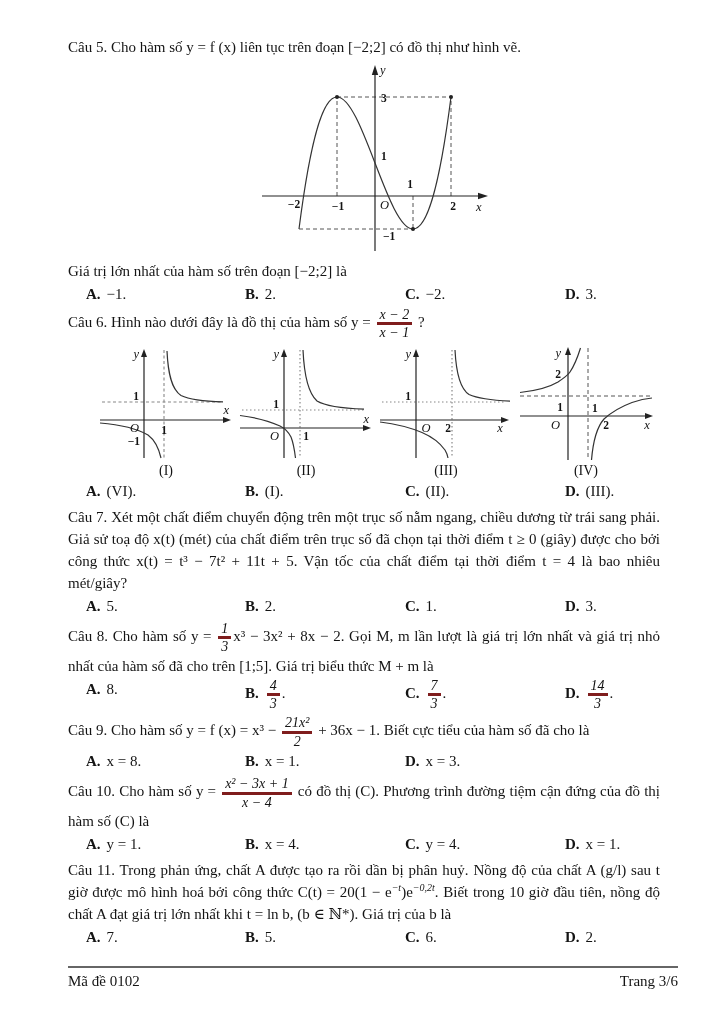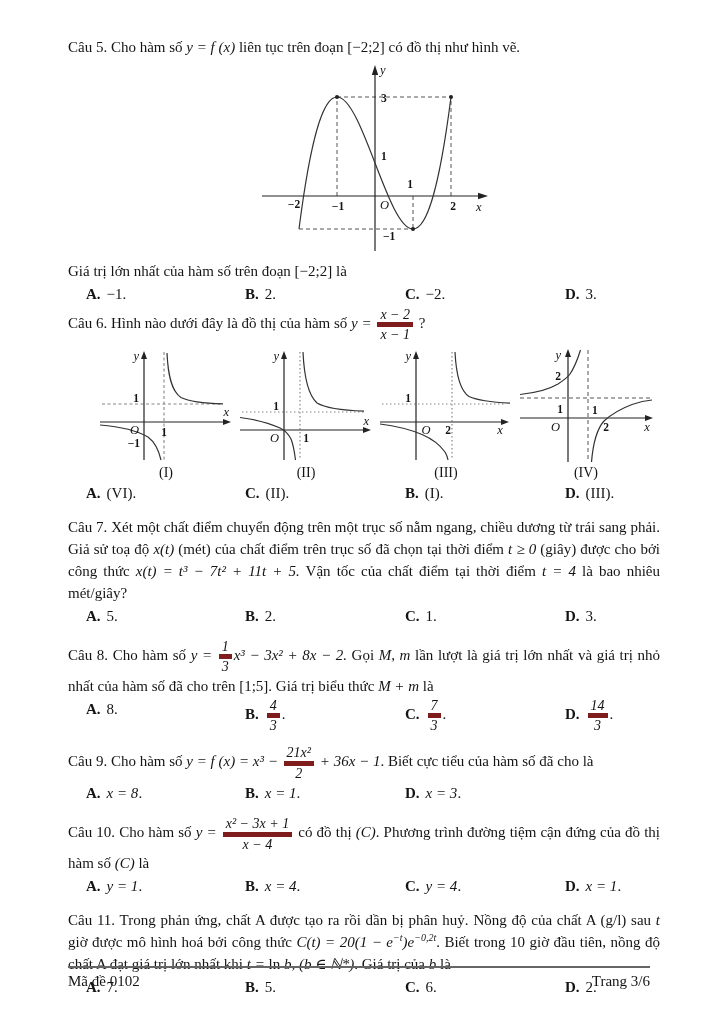--- a/index.html
+++ b/index.html
@@ -3,48 +3,48 @@
 <meta charset="utf-8">
 <style>
   html,body{margin:0;padding:0}
   body{
     width:725px;height:1024px;background:#ffffff;color:#141414;
     font-family:"Liberation Serif","DejaVu Serif",serif;font-size:15px;
     position:relative;overflow:hidden;
   }
   .content{padding:36px 65px 0 68px}
   .para{margin:0;line-height:22px;text-align:justify}
-  .qgap{margin-top:12px}
+  .qgap{margin-top:4px}
   .seg-b{font-weight:normal}
-  .seg-m{font-style:italic}
+  .seg-m{}
   sup.msup{font-style:italic;font-size:10px;line-height:0}
   .frac{display:inline-block;vertical-align:middle;text-align:center;
         font-style:italic;line-height:1.1;margin:0 2px}
   .frac .num,.frac .den{display:block;font-size:14px;padding:0 3px}
-  .frac .den{border-top:5px solid #7f1d1d}
+  .frac .den{border-top:3px solid #7f1d1d}
   .opts{display:grid;grid-template-columns:159px 160px 160px 1fr;
         padding-left:18px;margin:1px 0 2px;line-height:22px}
   .opt-label{font-weight:bold;margin-right:6px}
   .q5graph{margin:3px 0 3px 182px;line-height:0}
   .graphs{display:flex;margin:3px 0 0 28px}
   .gcol{width:140px;text-align:center}
   .gcol svg{display:block}
   .gcap{font-size:14px;line-height:16px;margin-top:1px;text-align:center}
   svg{overflow:visible}
   svg text{font-family:"Liberation Serif","DejaVu Serif",serif;fill:#141414}
   .tick{font-weight:bold;font-size:11.5px}
   .axisletter{font-style:italic;font-size:12.5px}
   .axis{stroke:#222;stroke-width:1.2;fill:none}
   .curve{stroke:#333;stroke-width:1.2;fill:none}
   .dash{stroke:#555;stroke-width:1;fill:none;stroke-dasharray:4 3}
   .dot1{stroke:#888;stroke-width:1.1;fill:none;stroke-dasharray:3 2.5}
   .dot2{stroke:#888;stroke-width:1.2;fill:none;stroke-dasharray:1.5 2.5}
   .arrow{fill:#222;stroke:none}
   .kdot{fill:#222;stroke:none}
-  .footer{position:absolute;left:68px;right:75px;top:966px;
+  .footer{position:absolute;left:68px;right:47px;top:966px;
           border-top:2px solid #666;display:flex;justify-content:space-between;
           padding-top:3px;font-size:15px;line-height:20px}
 </style>
 </head>
 <body>
 
 <div class="content">
 
   <section>
     <p class="para"><span class="seg-b">Câu 5. </span><span class="seg-t">Cho hàm số </span><span class="seg-m">y = f (x)</span><span class="seg-t"> liên tục trên đoạn [−2;2] có đồ thị như hình vẽ.</span></p>
@@ -177,22 +177,22 @@
           <text class="axisletter" x="44" y="85" text-anchor="end" font-size="11">O</text>
           <text class="tick" x="76" y="68">1</text>
           <text class="tick" x="90" y="85" text-anchor="middle">2</text>
         </svg>
         <div class="gcap">(IV)</div>
       </div>
 
     </div>
     <div class="opts">
         <div class="opt"><span class="opt-label">A.</span><span class="seg-t">(VI).</span></div>
+        <div class="opt"><span class="opt-label">B.</span><span class="seg-t">(I).</span></div>
         <div class="opt"><span class="opt-label">C.</span><span class="seg-t">(II).</span></div>
-        <div class="opt"><span class="opt-label">B.</span><span class="seg-t">(I).</span></div>
         <div class="opt"><span class="opt-label">D.</span><span class="seg-t">(III).</span></div>
       </div>
   </section>
 
   <section class="qgap">
     <p class="para"><span class="seg-b">Câu 7. </span><span class="seg-t">Xét một chất điểm chuyển động trên một trục số nằm ngang, chiều dương từ trái sang phải. Giả sử toạ độ </span><span class="seg-m">x(t)</span><span class="seg-t"> (mét) của chất điểm trên trục số đã chọn tại thời điểm </span><span class="seg-m">t ≥ 0</span><span class="seg-t"> (giây) được cho bởi công thức </span><span class="seg-m">x(t) = t³ − 7t² + 11t + 5.</span><span class="seg-t"> Vận tốc của chất điểm tại thời điểm </span><span class="seg-m">t = 4</span><span class="seg-t"> là bao nhiêu mét/giây?</span></p>
     <div class="opts">
         <div class="opt"><span class="opt-label">A.</span><span class="seg-t">5.</span></div>
         <div class="opt"><span class="opt-label">B.</span><span class="seg-t">2.</span></div>
         <div class="opt"><span class="opt-label">C.</span><span class="seg-t">1.</span></div>

